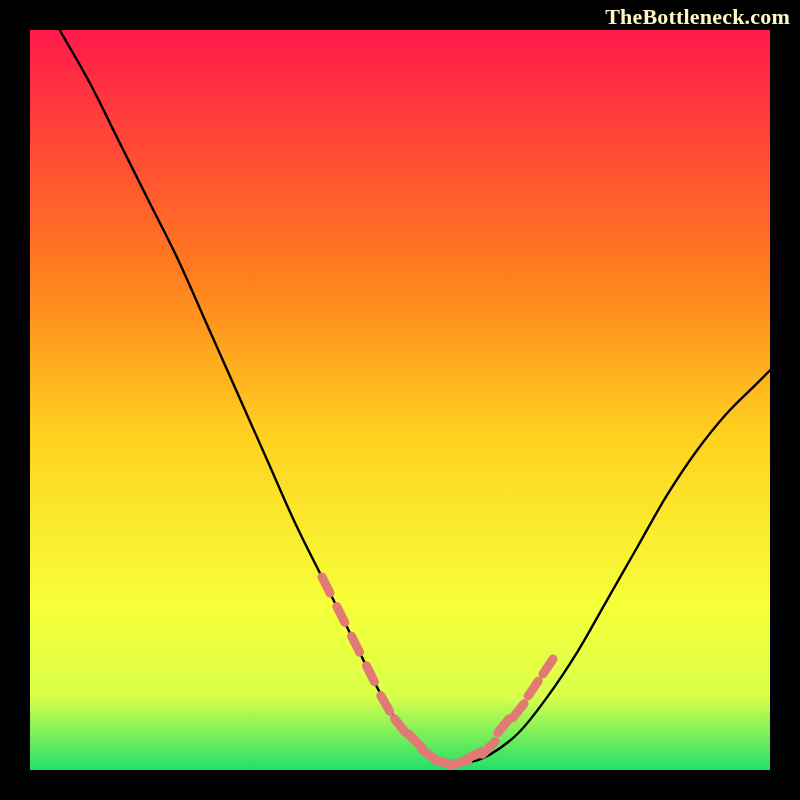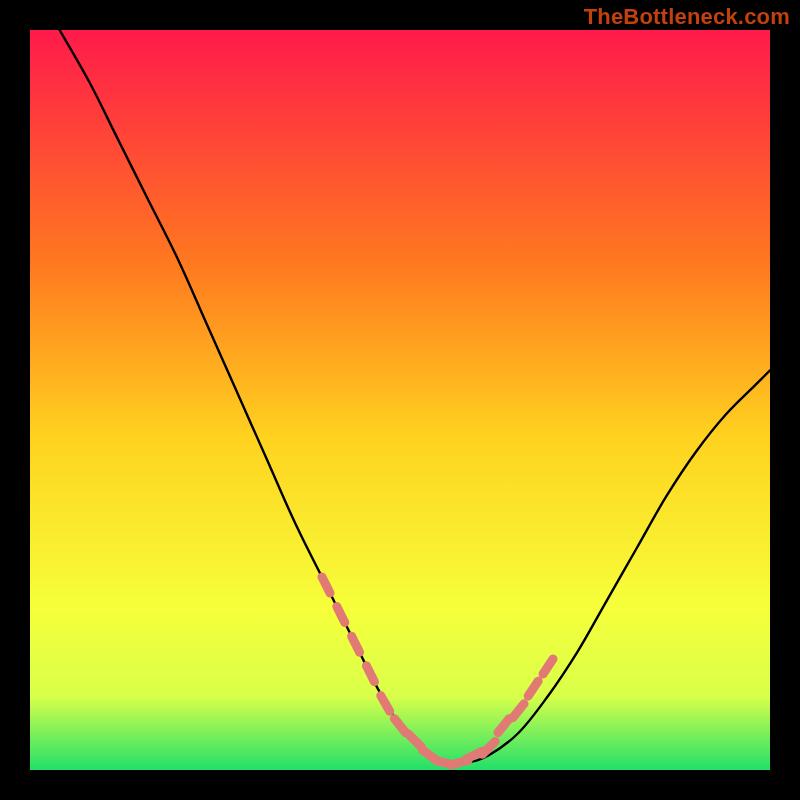--- a/index.html
+++ b/index.html
@@ -23,25 +23,25 @@
     position: absolute;
     left: 0;
     top: 0;
     width: 740px;
     height: 740px;
   }
   .watermark {
     position: absolute;
     top: 4px;
     right: 10px;
-    color: #c2410c;
+    color: #fef9c3;
     font-size: 22px;
     font-weight: 600;
     letter-spacing: 0.2px;
-    font-family: Liberation Sans, sans-serif;
+    font-family: Liberation Serif, serif;
   }
   svg {
     display: block;
   }
 </style>
 </head>
 <body>
 
 <div class="watermark">TheBottleneck.com</div>
 

